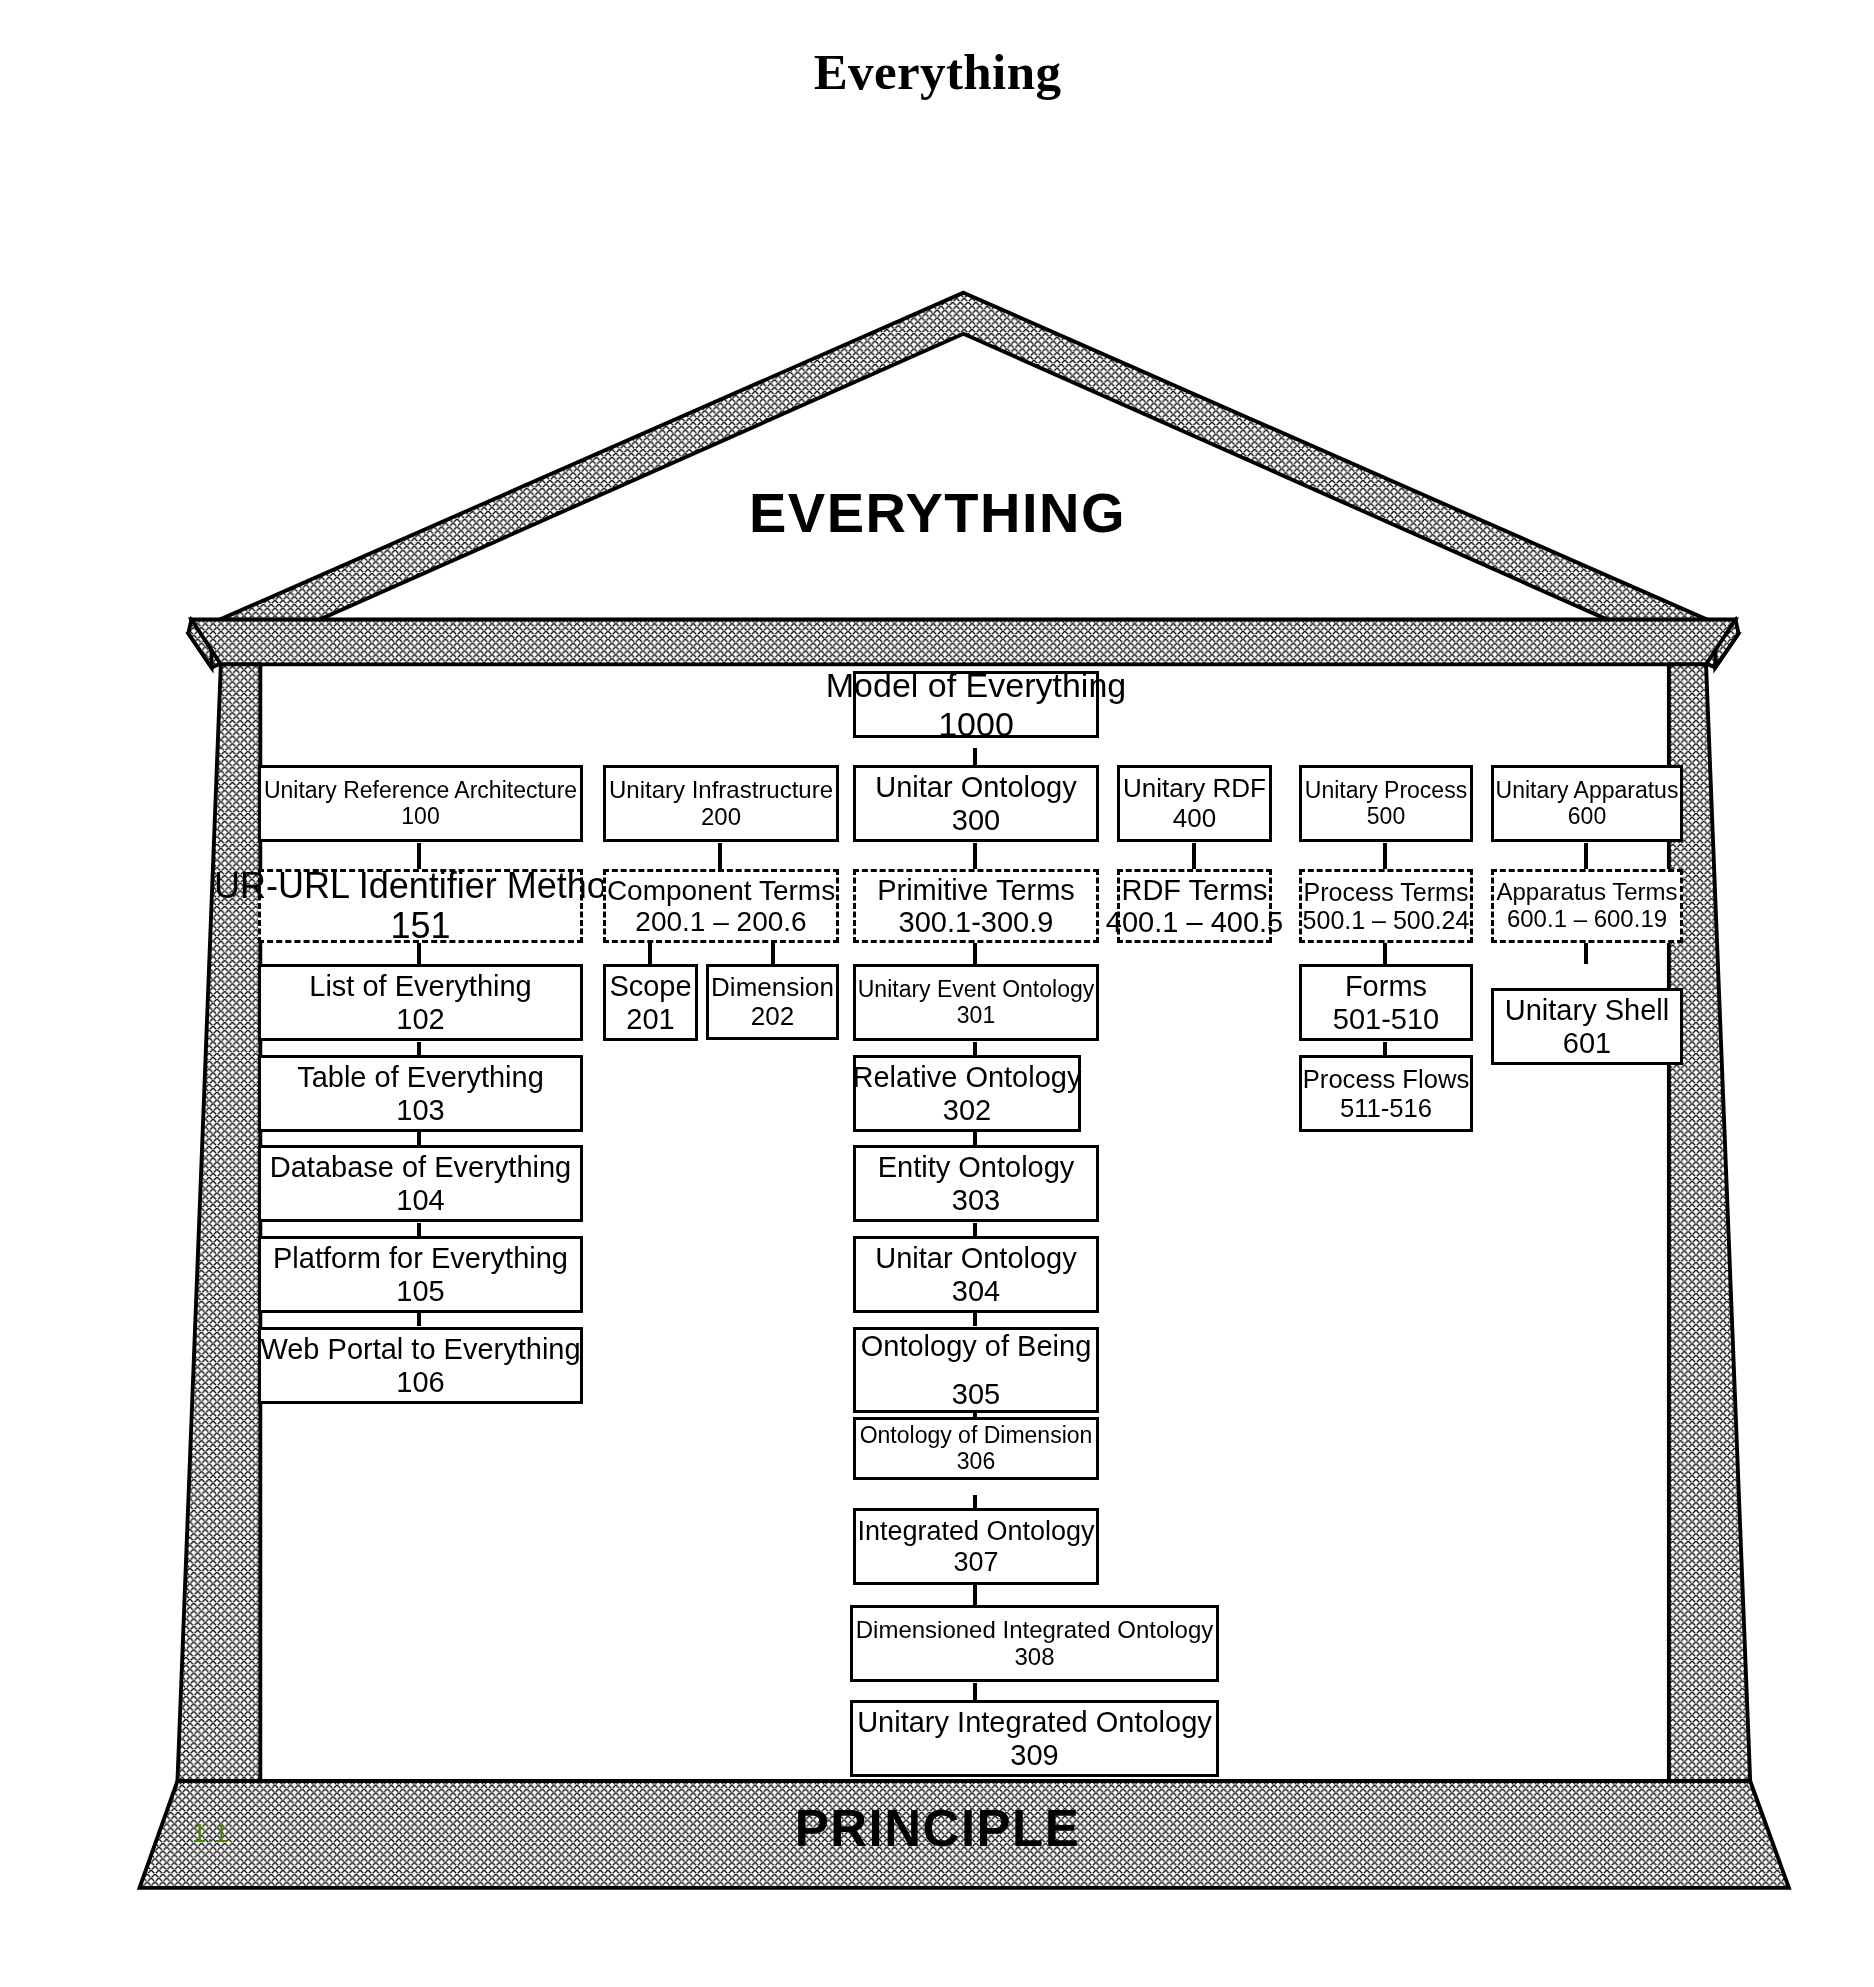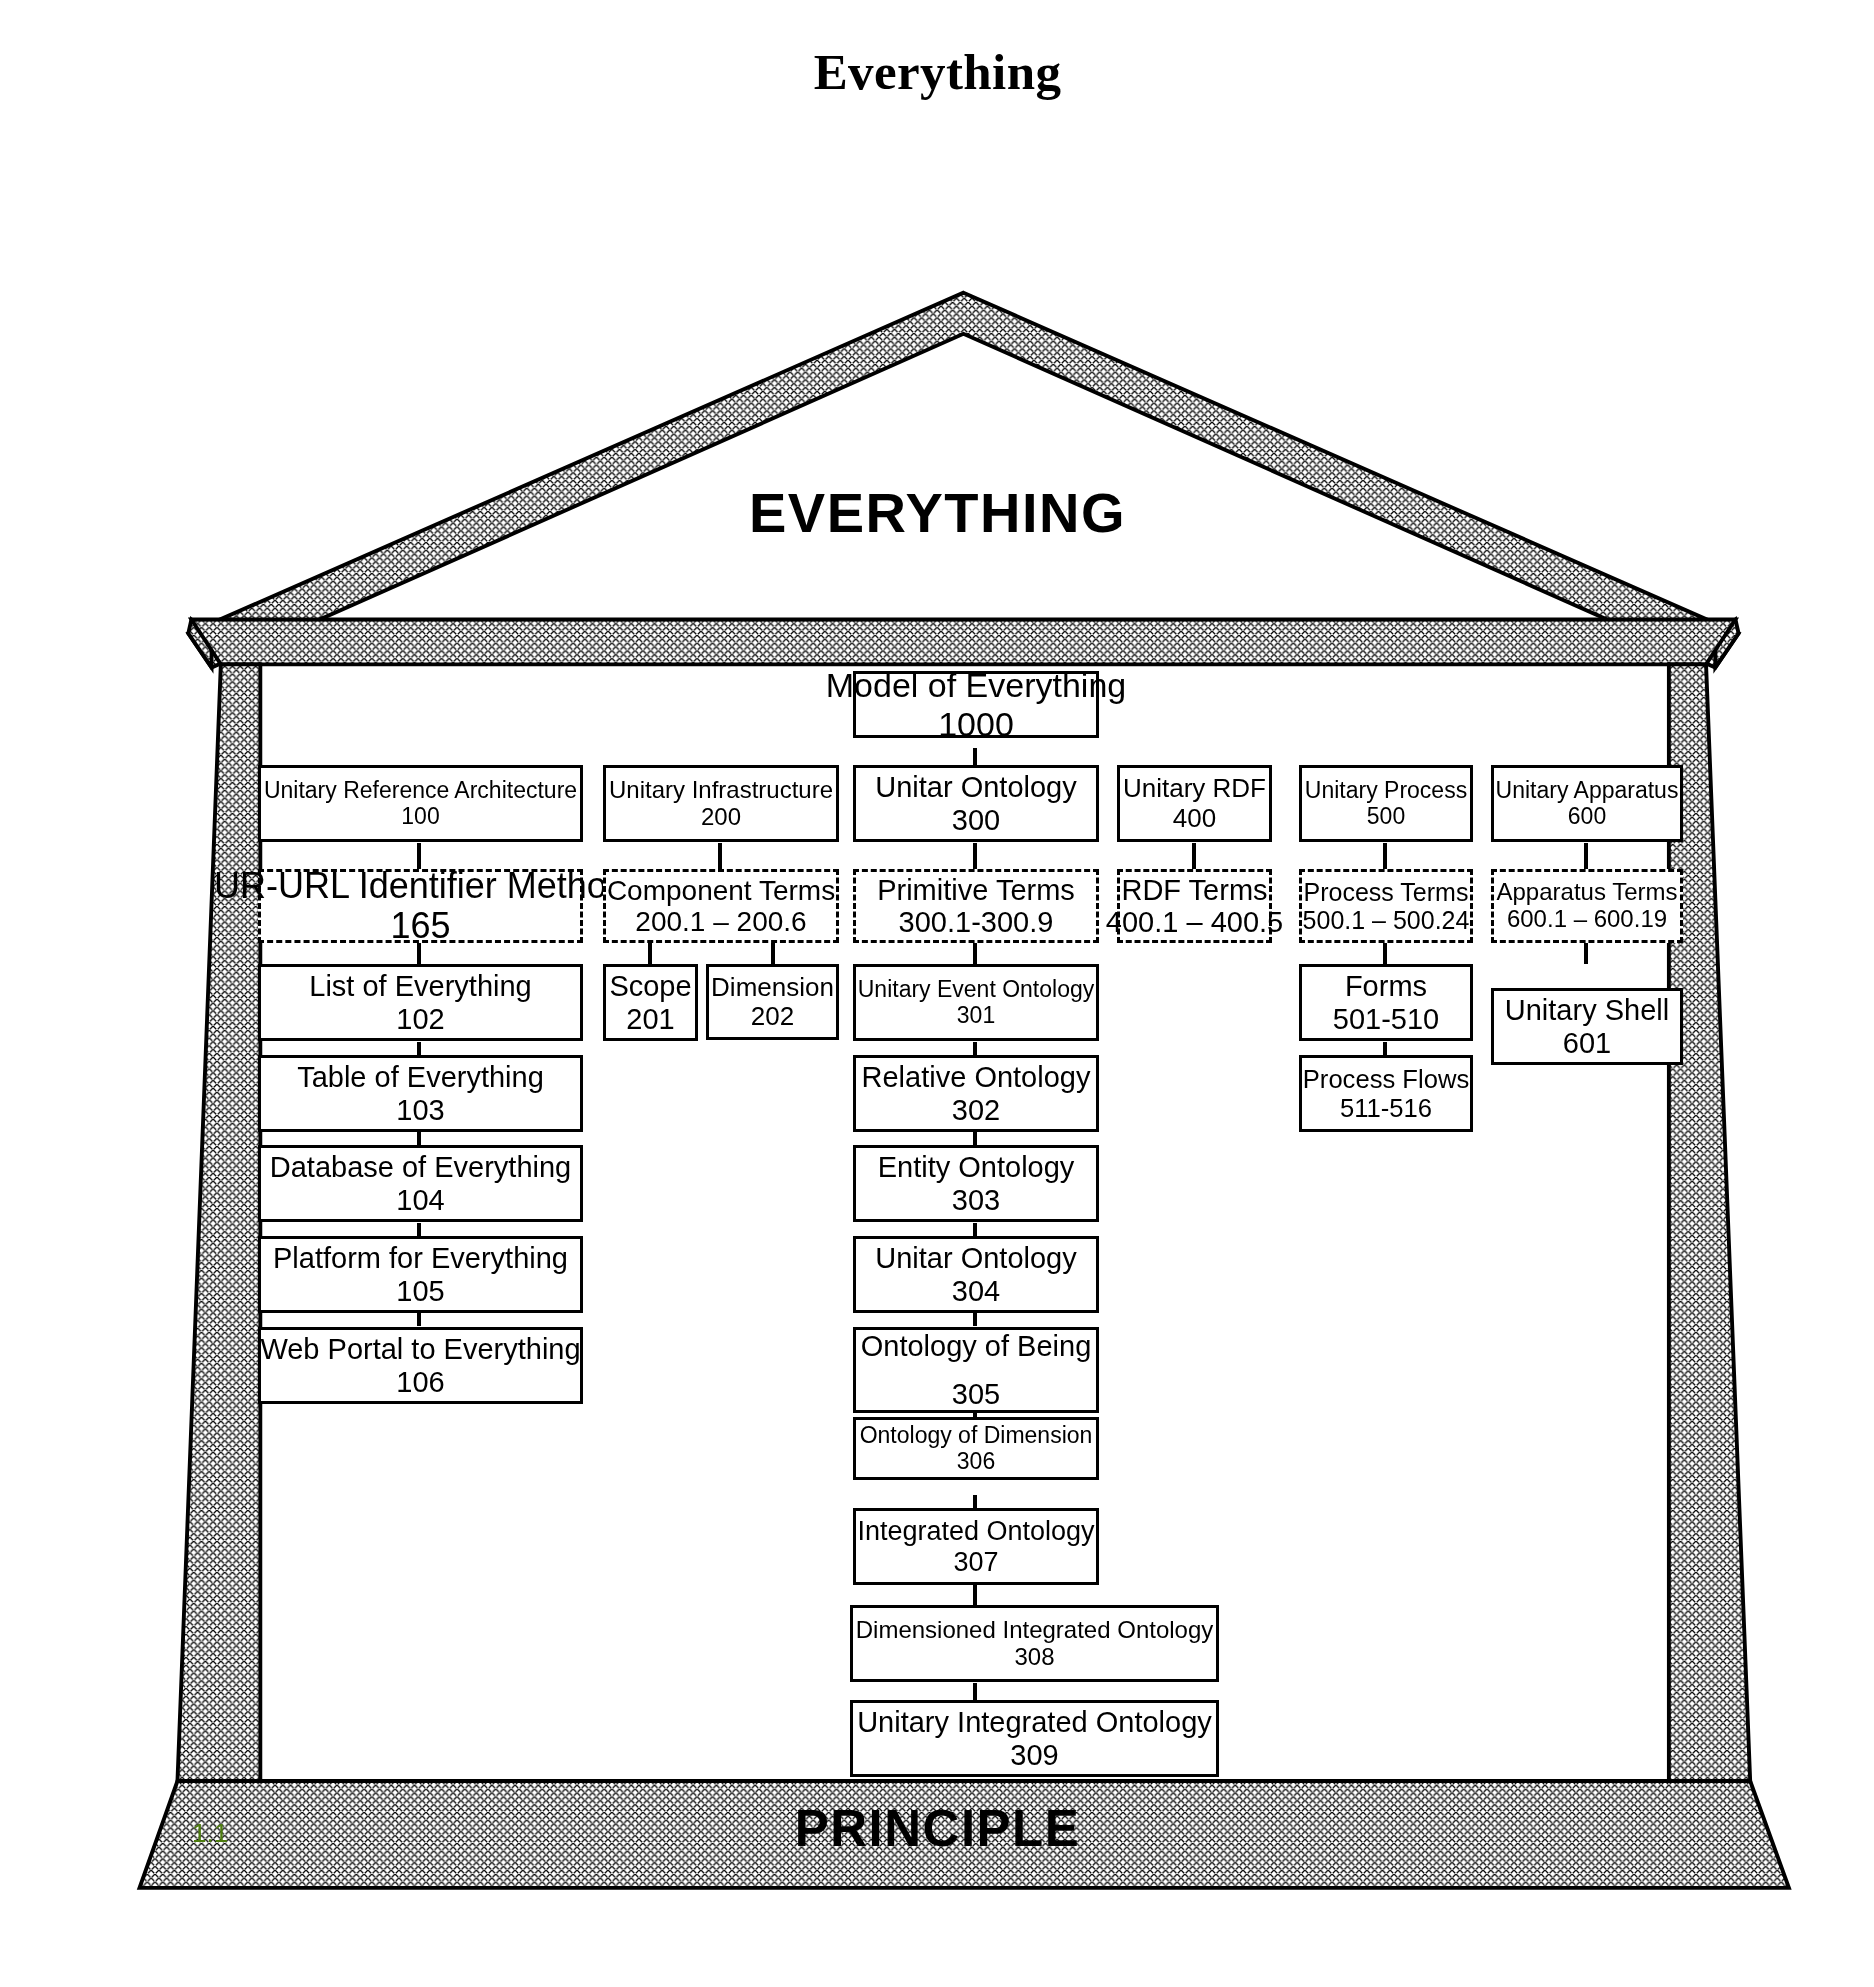--- a/index.html
+++ b/index.html
@@ -183,21 +183,21 @@
     <div class="node" style="left: 1299px; top: 765px; width: 174px; height: 77px; font-size: 23px;">
       <span class="lbl">Unitary Process</span>
       <span class="num">500</span>
     </div>
     <div class="node" style="left: 1491px; top: 765px; width: 192px; height: 77px; font-size: 23px;">
       <span class="lbl">Unitary Apparatus</span>
       <span class="num">600</span>
     </div>
     <div class="node dashed" style="left: 258px; top: 869px; width: 325px; height: 74px; font-size: 36px;">
       <span class="lbl">UR-URL Identifier Method</span>
-      <span class="num">165</span>
+      <span class="num">151</span>
     </div>
     <div class="node dashed" style="left: 603px; top: 869px; width: 236px; height: 74px; font-size: 28px;">
       <span class="lbl">Component Terms</span>
       <span class="num">200.1 – 200.6</span>
     </div>
     <div class="node dashed" style="left: 853px; top: 869px; width: 246px; height: 74px;">
       <span class="lbl">Primitive Terms</span>
       <span class="num">300.1-300.9</span>
     </div>
     <div class="node dashed" style="left: 1117px; top: 869px; width: 155px; height: 74px;">
@@ -229,21 +229,21 @@
       <span class="num">301</span>
     </div>
     <div class="node" style="left: 1299px; top: 964px; width: 174px; height: 77px;">
       <span class="lbl">Forms</span>
       <span class="num">501-510</span>
     </div>
     <div class="node" style="left: 1491px; top: 964px; width: 192px; height: 77px; margin-top: 24px;">
       <span class="lbl">Unitary Shell</span>
       <span class="num">601</span>
     </div>
-    <div class="node" style="left: 853px; top: 1055px; width: 246px; height: 77px;">
+    <div class="node" style="left: 853px; top: 1055px; width: 228px; height: 77px;">
       <span class="lbl">Relative Ontology</span>
       <span class="num">302</span>
     </div>
     <div class="node" style="left: 1299px; top: 1055px; width: 174px; height: 77px; font-size: 25.6px;">
       <span class="lbl">Process Flows</span>
       <span class="num">511-516</span>
     </div>
     <div class="node" style="left: 258px; top: 1055px; width: 325px; height: 77px;">
       <span class="lbl">Table of Everything</span>
       <span class="num">103</span>

